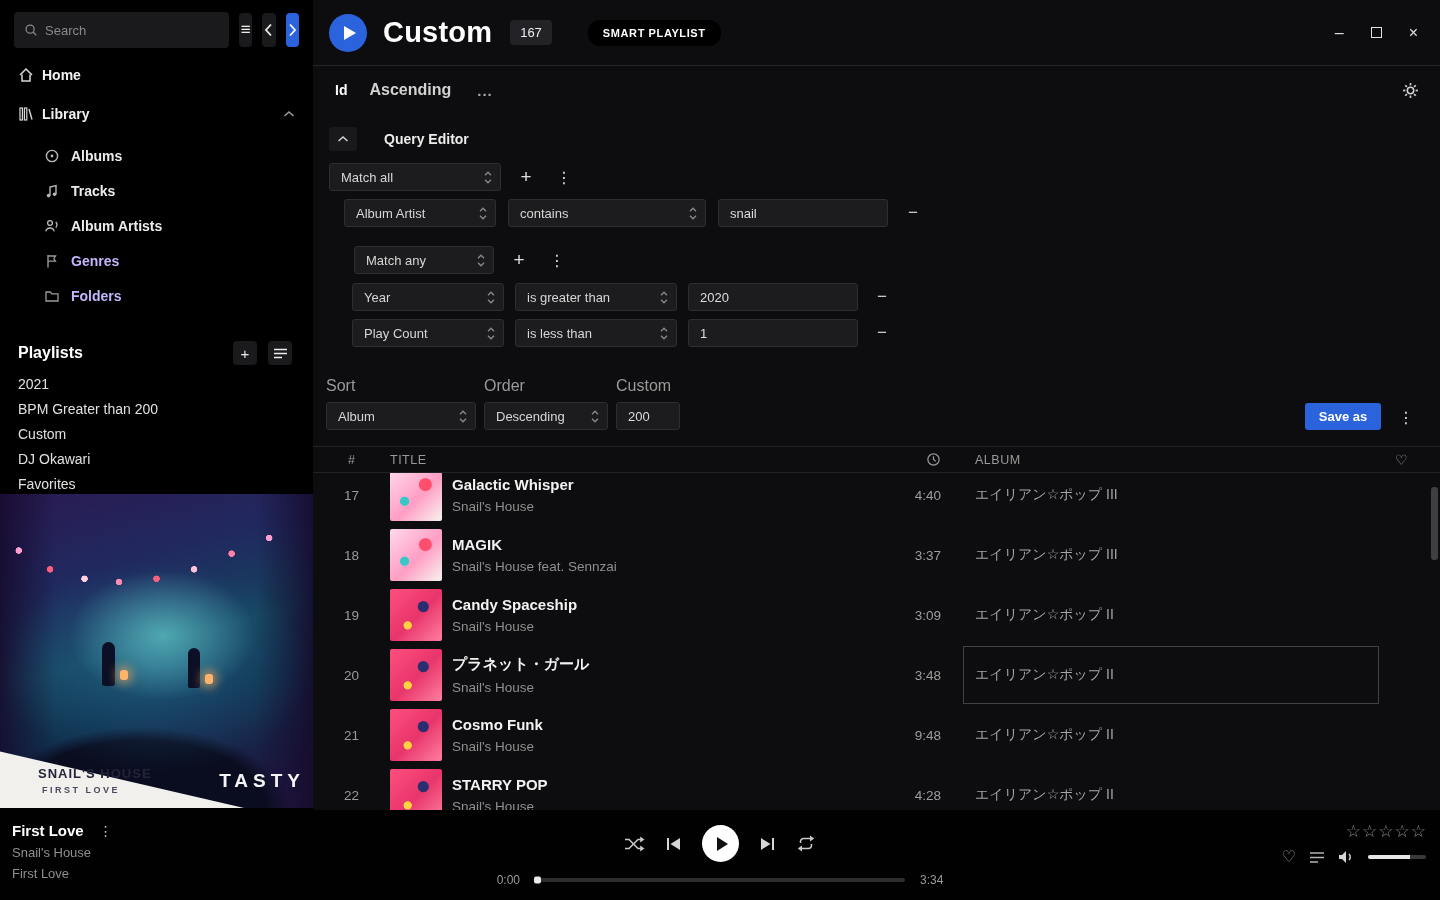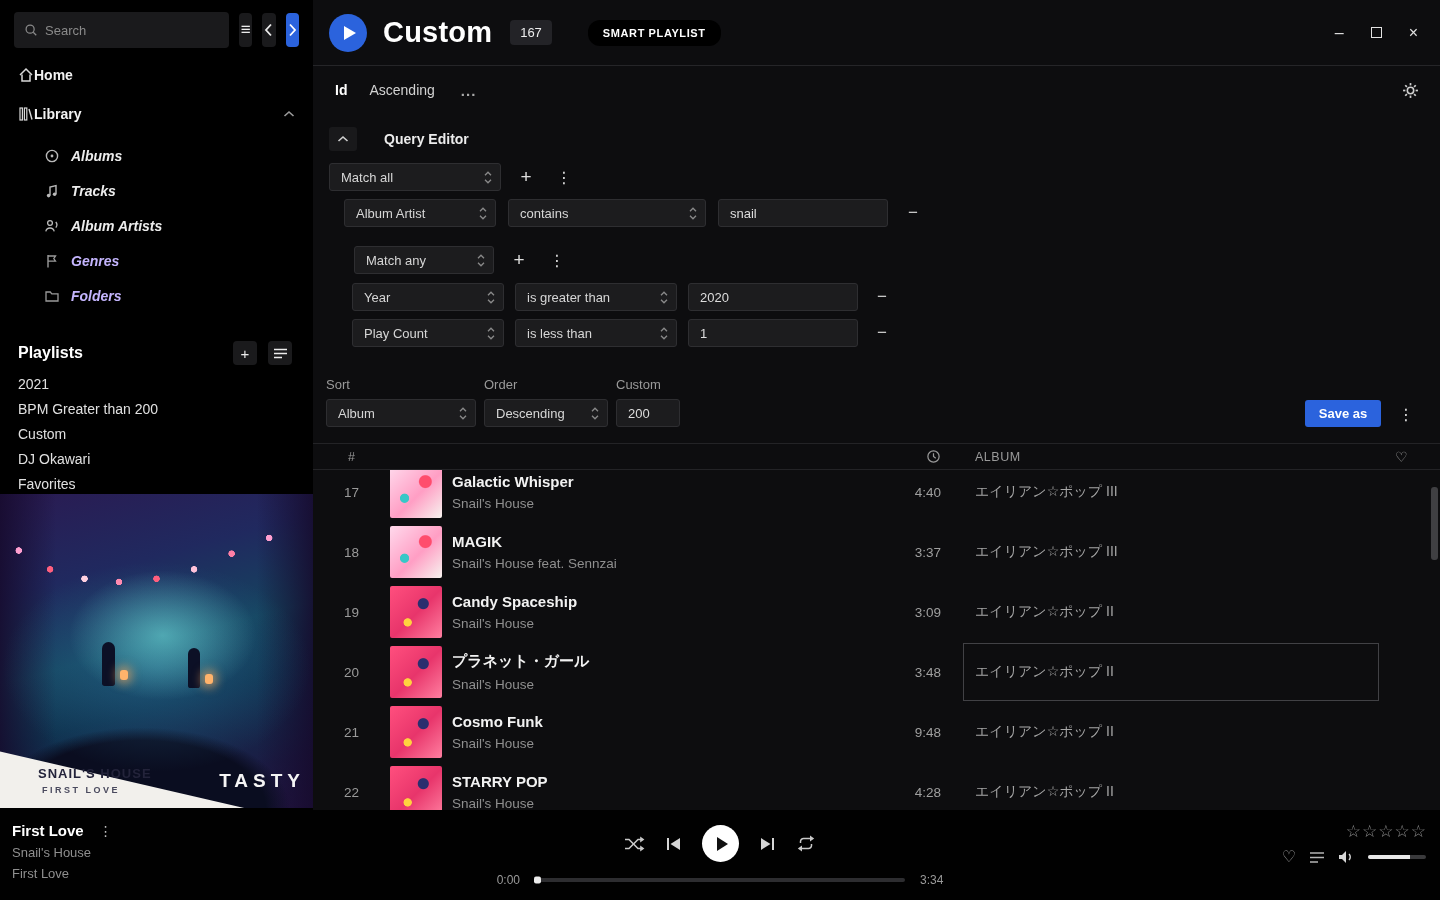--- a/index.html
+++ b/index.html
@@ -10,25 +10,25 @@
 
   
   .sidebar{ position:absolute; left:0; top:0; width:313px; height:810px; background:#000; z-index:2; }
   .sb-top{ display:flex; align-items:center; gap:10px; padding:12px 14px 12px 14px; }
   .search-box{ flex:1; height:36px; background:#1a1a1c; border-radius:4px; display:flex; align-items:center; padding:0 8px 0 10px; gap:7px; }
   .search-box input{ flex:1; min-width:0; background:transparent; border:none; outline:none; color:#ddd; font-size:13px; }
   .search-box input::placeholder{ color:#8a8a8a; }
   .sb-btn{ width:31px; height:34px; background:#1a1a1c; border:none; border-radius:4px; color:#ececec; font-size:17px; display:flex; align-items:center; justify-content:center; }
   .sb-btn.accent{ background:var(--accent); }
 
-  .nav-item{ display:flex; align-items:center; gap:0; height:30px; margin:0 0 9px 0; padding:0 18px; cursor:pointer; }
+  .nav-item{ display:flex; align-items:center; gap:8px; height:30px; margin:0 0 9px 0; padding:0 18px; cursor:pointer; }
   .nav-item .nav-label{ font-size:14px; font-weight:700; color:#f2f2f2; }
   .nav-chevron{ margin-left:auto; display:flex; }
   .sub-items{ margin-top:7px; }
-  .sub-item{ display:flex; align-items:center; gap:11px; height:35px; padding:0 18px 0 44px; cursor:pointer;font-style:italic; }
+  .sub-item{ display:flex; align-items:center; gap:11px; height:35px; padding:0 18px 0 44px; cursor:pointer; }
   .sub-item .sub-label{ font-size:14px; font-weight:700; color:#ececec; }
   .sub-item.dim .sub-label{ color:#c4b5fd; }
 
   .pl-header{ display:flex; align-items:center; margin-top:28px; padding:0 21px 0 18px; height:24px; }
   .pl-title{ font-size:16px; font-weight:800; color:#fff; }
   .pl-actions{ margin-left:auto; display:flex; gap:11px; }
   .pl-btn{ width:24px; height:24px; background:#1a1a1c; border:none; border-radius:4px; color:#ececec; font-size:15px; display:flex; align-items:center; justify-content:center; }
   .pl-list{ margin-top:7px; }
   .pl-item{ font-size:14px; color:#e0e0e0; line-height:25px; padding:0 18px; cursor:pointer; white-space:nowrap; }
 
@@ -68,21 +68,21 @@
   .big-play .tri{ width:0; height:0; border-left:12px solid #fff; border-top:7px solid transparent; border-bottom:7px solid transparent; margin-left:3px; }
   .page-title{ margin-left:16px; font-size:29px; font-weight:800; color:#fff; letter-spacing:.2px; }
   .count-badge{ margin-left:18px; background:#232327; color:#ededed; font-size:13px; border-radius:4px; padding:5px 10px; }
   .smart-badge{ margin-left:36px; background:#000; color:#fff; font-size:11px; font-weight:800; letter-spacing:.6px; border-radius:12px; padding:7px 15px; }
   .win-controls{ display:flex; align-items:center; gap:27px; color:#e2e2e2; font-size:16px; }
   .win-controls span{ cursor:pointer; line-height:1; }
   .maxbox{ width:11px; height:11px; border:1.4px solid #e2e2e2; display:inline-block; }
 
   .toolbar{ height:48px; display:flex; align-items:center; padding:0 21px 0 22px; }
   .sort-field{ font-size:14px; font-weight:800; color:#fff; cursor:pointer; }
-  .sort-dir{ margin-left:22px; font-size:14px; font-weight:400; color:#d2d2d2; cursor:pointer; }
+  .sort-dir{ margin-left:22px; font-size:16px; font-weight:700; color:#d2d2d2; cursor:pointer; }
   .more{ margin-left:26px; font-size:15px; font-weight:700; color:#a8a8a8; cursor:pointer; letter-spacing:1px; }
   .gear{ display:flex; cursor:pointer; }
 
   .query-editor{ padding:0 21px 0 16px; }
   .qe-head{ display:flex; align-items:center; margin-top:13px; height:24px; }
   .qe-collapse{ width:28px; height:24px; background:#19191b; border:none; border-radius:3px; display:flex; align-items:center; justify-content:center; }
   .qe-title{ margin-left:27px; font-size:14px; font-weight:700; color:#ececec; }
   .qe-row{ display:flex; align-items:center; gap:12px; margin-top:8px; }
   .qe-row.root{ margin-top:12px; }
   .qe-row.indent1{ margin-left:15px; }
@@ -94,21 +94,21 @@
   .w172{ width:172px; } .w152{ width:152px; } .w170{ width:198px; } .w140{ width:140px; } .w171{ width:152px; } .w162{ width:162px; } .w150{ width:150px; } .w124{ width:124px; }
   .qinput{ height:28px; background:#1c1c1e; border:1px solid #2e2e31; border-radius:3px; color:#ddd; font-size:13px; padding:0 11px; outline:none; }
   .iw170{ width:170px; } .iw76{ width:64px; }
   .ghost{ background:none; border:none; color:#dedede; width:26px; height:26px; display:flex; align-items:center; justify-content:center; }
   .ghost.plus{ font-size:19px; font-weight:400; }
   .ghost.kebab{ font-size:16px; }
   .ghost.minus{ font-size:17px; color:#cfcfcf; }
 
   .sort-bar{ display:flex; align-items:flex-end; gap:8px; margin-top:30px; padding:0 21px 0 13px; }
   .field{ display:flex; flex-direction:column; gap:7px; }
-  .field .flabel{ font-size:13px; color:#9a9a9a; }
+  .field .flabel{ font-size:16px; color:#9a9a9a; }
   .save-btn{ width:76px; height:27px; background:var(--accent); color:#fff; border:none; border-radius:3px; font-size:13px; font-weight:700; }
   .sort-bar .ghost.kebab{ margin-left:4px; }
 
   
   .tracklist{ margin-top:16px; }
   .t-grid{ display:grid; grid-template-columns:77px 62px 399px 90px 34px 420px 1fr; align-items:center; }
   .t-head{ height:27px; border-top:1px solid #232326; border-bottom:1px solid #232326; color:#9a9a9a; font-size:12.5px; }
   .c-num{ grid-column:1; text-align:center; }
   .c-title{ grid-column:2/4; letter-spacing:.5px; cursor:pointer; }
   .c-dur{ grid-column:4; justify-self:end; display:flex; cursor:pointer; }
@@ -504,20 +504,21 @@
       <div class="spacer"></div>
       <button class="save-btn">Save as</button>
       <button class="ghost kebab">
           <span>⋮</span>
         </button>
     </section>
 
     <section class="tracklist">
       <div class="t-head t-grid">
         <span class="c-num">#</span>
+        <span class="c-title">TITLE</span>
         <span class="c-dur">
             <svg width="15" height="15" viewBox="0 0 16 16">
               <circle cx="8" cy="8" r="6" stroke="#9a9a9a" stroke-width="1.3" fill="none"></circle>
               <path d="M8 4.6 V8 L10.4 9.8" stroke="#9a9a9a" stroke-width="1.3" fill="none"></path>
             </svg>
           </span>
         <span class="c-album">ALBUM</span>
         <span class="c-fav">♡</span>
       </div>
 

